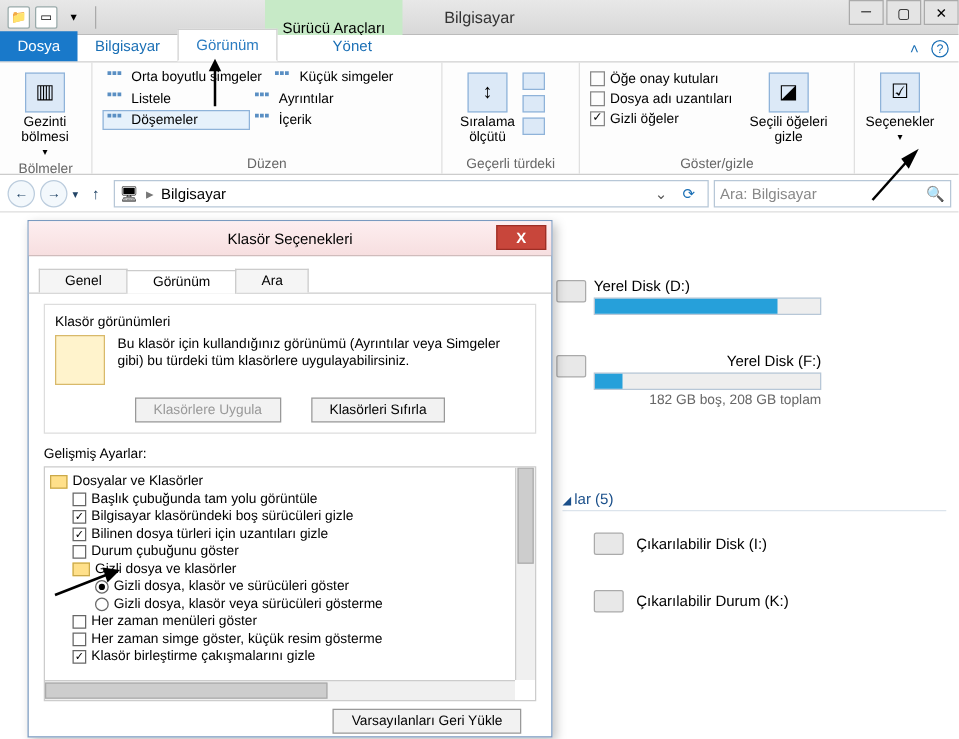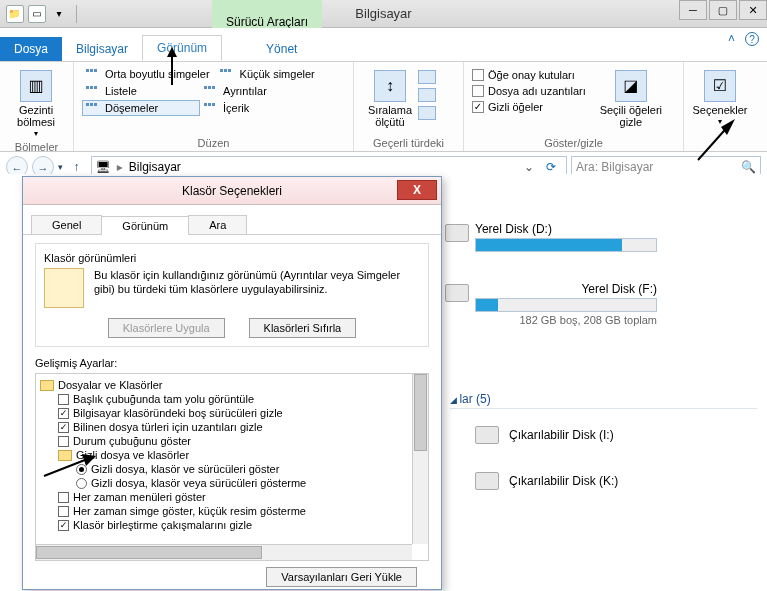--- a/index.html
+++ b/index.html
@@ -8,21 +8,21 @@
   
   .titlebar { height: 28px; background: linear-gradient(#e8e8e8,#d8d8d8); display: flex; align-items: center; border-bottom: 1px solid #bbb; position: relative; }
   .qat { display: flex; align-items: center; gap: 4px; padding-left: 6px; }
   .qat-icon { width: 18px; height: 18px; background: #fff; border: 1px solid #9aa; border-radius: 2px; display:flex; align-items:center; justify-content:center; font-size:10px;}
   .driveTools { position: absolute; left: 212px; top: 0; height: 44px; background: #c7eac7; padding: 0 14px; display: flex; align-items: center; font-size: 12px; }
   .wintitle { position: absolute; left: 50%; transform: translateX(-50%); font-size: 13px; color: #333; }
   .winbtns { position: absolute; right: 0; top: 0; display: flex; }
   .winbtn { width: 28px; height: 20px; background: #e4e4e4; border: 1px solid #aaa; margin-left: 2px; display:flex; align-items:center; justify-content:center; font-size:11px; }
 
   
-  .tabs { height: 34px; display: flex; align-items: flex-end; border-bottom: 1px solid #d0d0d0; background: #fff; position: relative;}
+  .tabs { height: 22px; display: flex; align-items: flex-end; border-bottom: 1px solid #d0d0d0; background: #fff; position: relative;}
   .tab { padding: 5px 14px; font-size: 12px; color: #1a6fb5; cursor: pointer; }
   .tab.file { background: #1979ca; color: #fff; }
   .tab.active { border: 1px solid #d0d0d0; border-bottom: 1px solid #fff; background:#fff; color:#2b7cc1; }
   .tabs .help { position:absolute; right:8px; top:4px; color:#1a6fb5; display:flex; gap:10px;}
 
   
   .ribbon { height: 90px; background: #fdfdfd; border-bottom: 1px solid #ccc; display: flex; }
   .group { border-right: 1px solid #e0e0e0; padding: 4px 8px 2px 8px; display: flex; flex-direction: column; justify-content: space-between; }
   .group-label { text-align: center; color: #666; font-size: 11px; padding-top: 2px;}
   .big-btn { display:flex; flex-direction:column; align-items:center; width:56px; padding-top:4px; gap:2px; text-align:center; font-size:11px; line-height:1.1;}
@@ -284,21 +284,21 @@
     <span style="font-size:9px;">◢ </span><span>lar (5)</span>
   </div>
   <div style="position:absolute;left:450px;top:234px;right:10px;height:1px;background:#dce4ec;"></div>
 
   <div class="removable" style="top:252px;">
     <div class="dicon"></div>
     <div class="name">Çıkarılabilir Disk (I:)</div>
   </div>
   <div class="removable" style="top:298px;">
     <div class="dicon"></div>
-    <div class="name">Çıkarılabilir Disk (K:)</div>
+    <div class="name">Çıkarılabilir Durum (K:)</div>
   </div>
 </div>
 
 <div class="dlg">
   <div class="dlg-title">
     <span class="txt">Klasör Seçenekleri</span>
     <div class="dlg-close">X</div>
   </div>
   <div class="dlg-tabs">
     <div class="dlg-tab">Genel</div>

